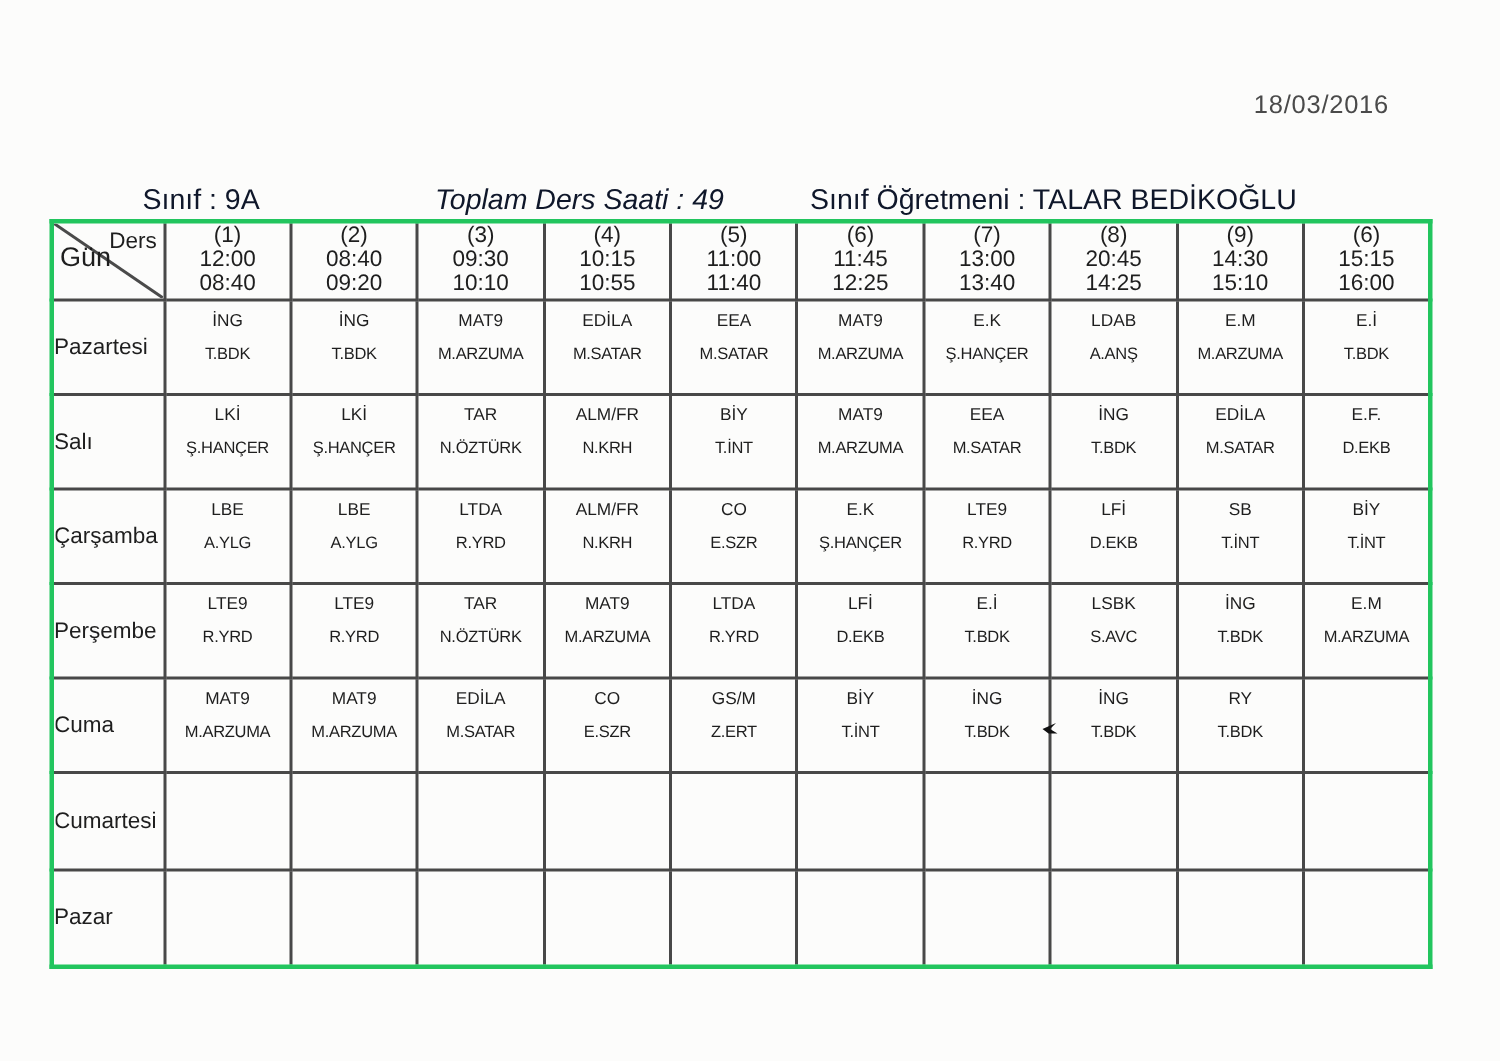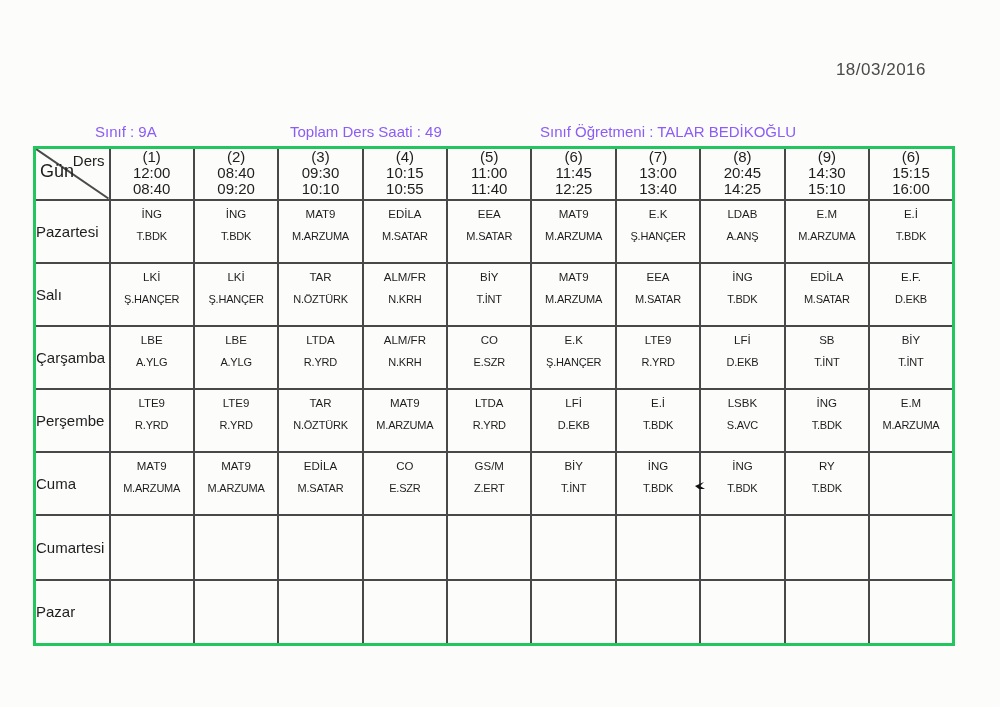--- a/index.html
+++ b/index.html
@@ -12,23 +12,23 @@
     overflow:hidden;
   }
   .page{
     position:absolute;inset:0;
     background:#fcfcfb;
   }
   .date{
     position:absolute;top:60px;right:74px;
     font-size:17px;color:#4a4a4a;letter-spacing:.5px;
   }
-  .info-line{position:absolute;top:123px;left:0;width:100%;height:20px;font-size:15px;color:#8b5cf6;}
+  .info-line{position:absolute;top:123px;left:0;width:100%;height:20px;font-size:19px;color:#0f172a;}
   .info-class{position:absolute;left:95px;}
-  .info-hours{position:absolute;left:290px;}
+  .info-hours{position:absolute;left:290px;font-style:italic;}
   .info-teacher{position:absolute;left:540px;}
   table.timetable{
     position:absolute;left:33px;top:146px;
     width:919px;
     border-collapse:collapse;
     table-layout:fixed;
     border:3px solid #22c55e;
   }
   table.timetable td, table.timetable th{
     border:2px solid #484848;

